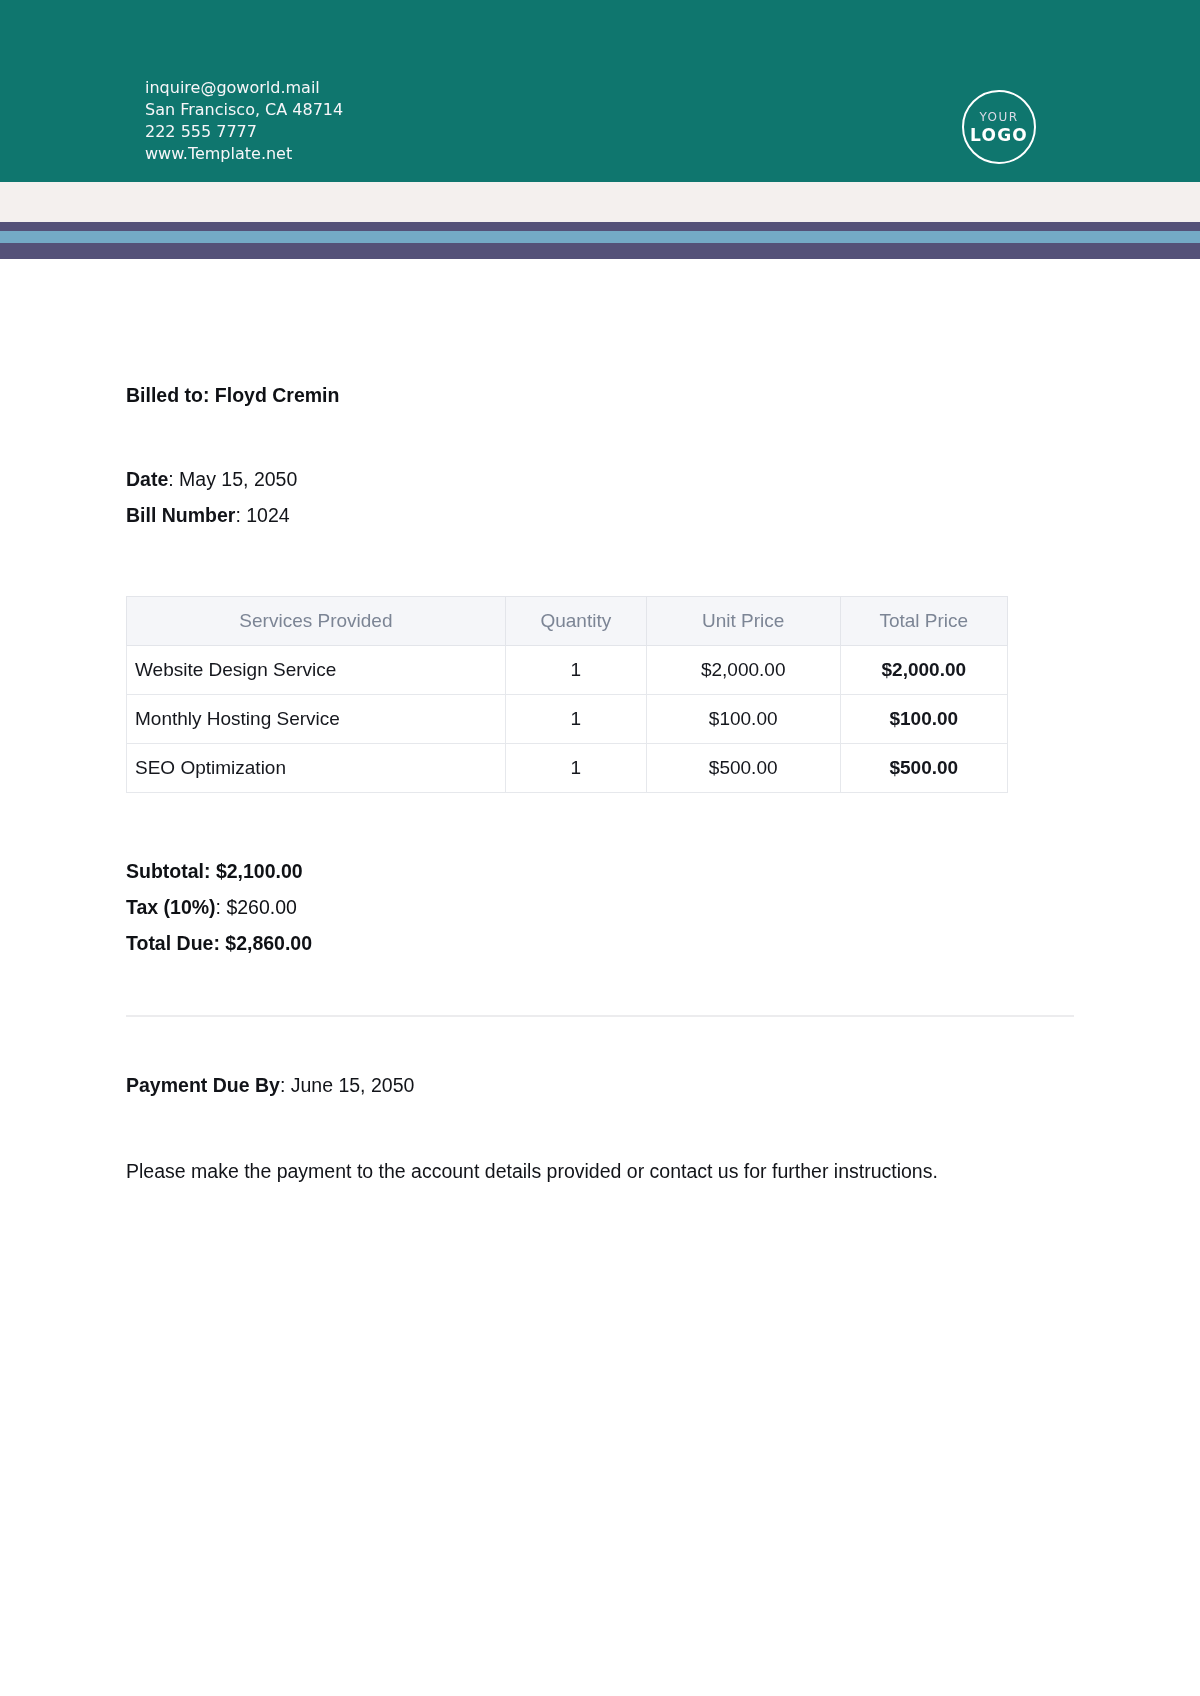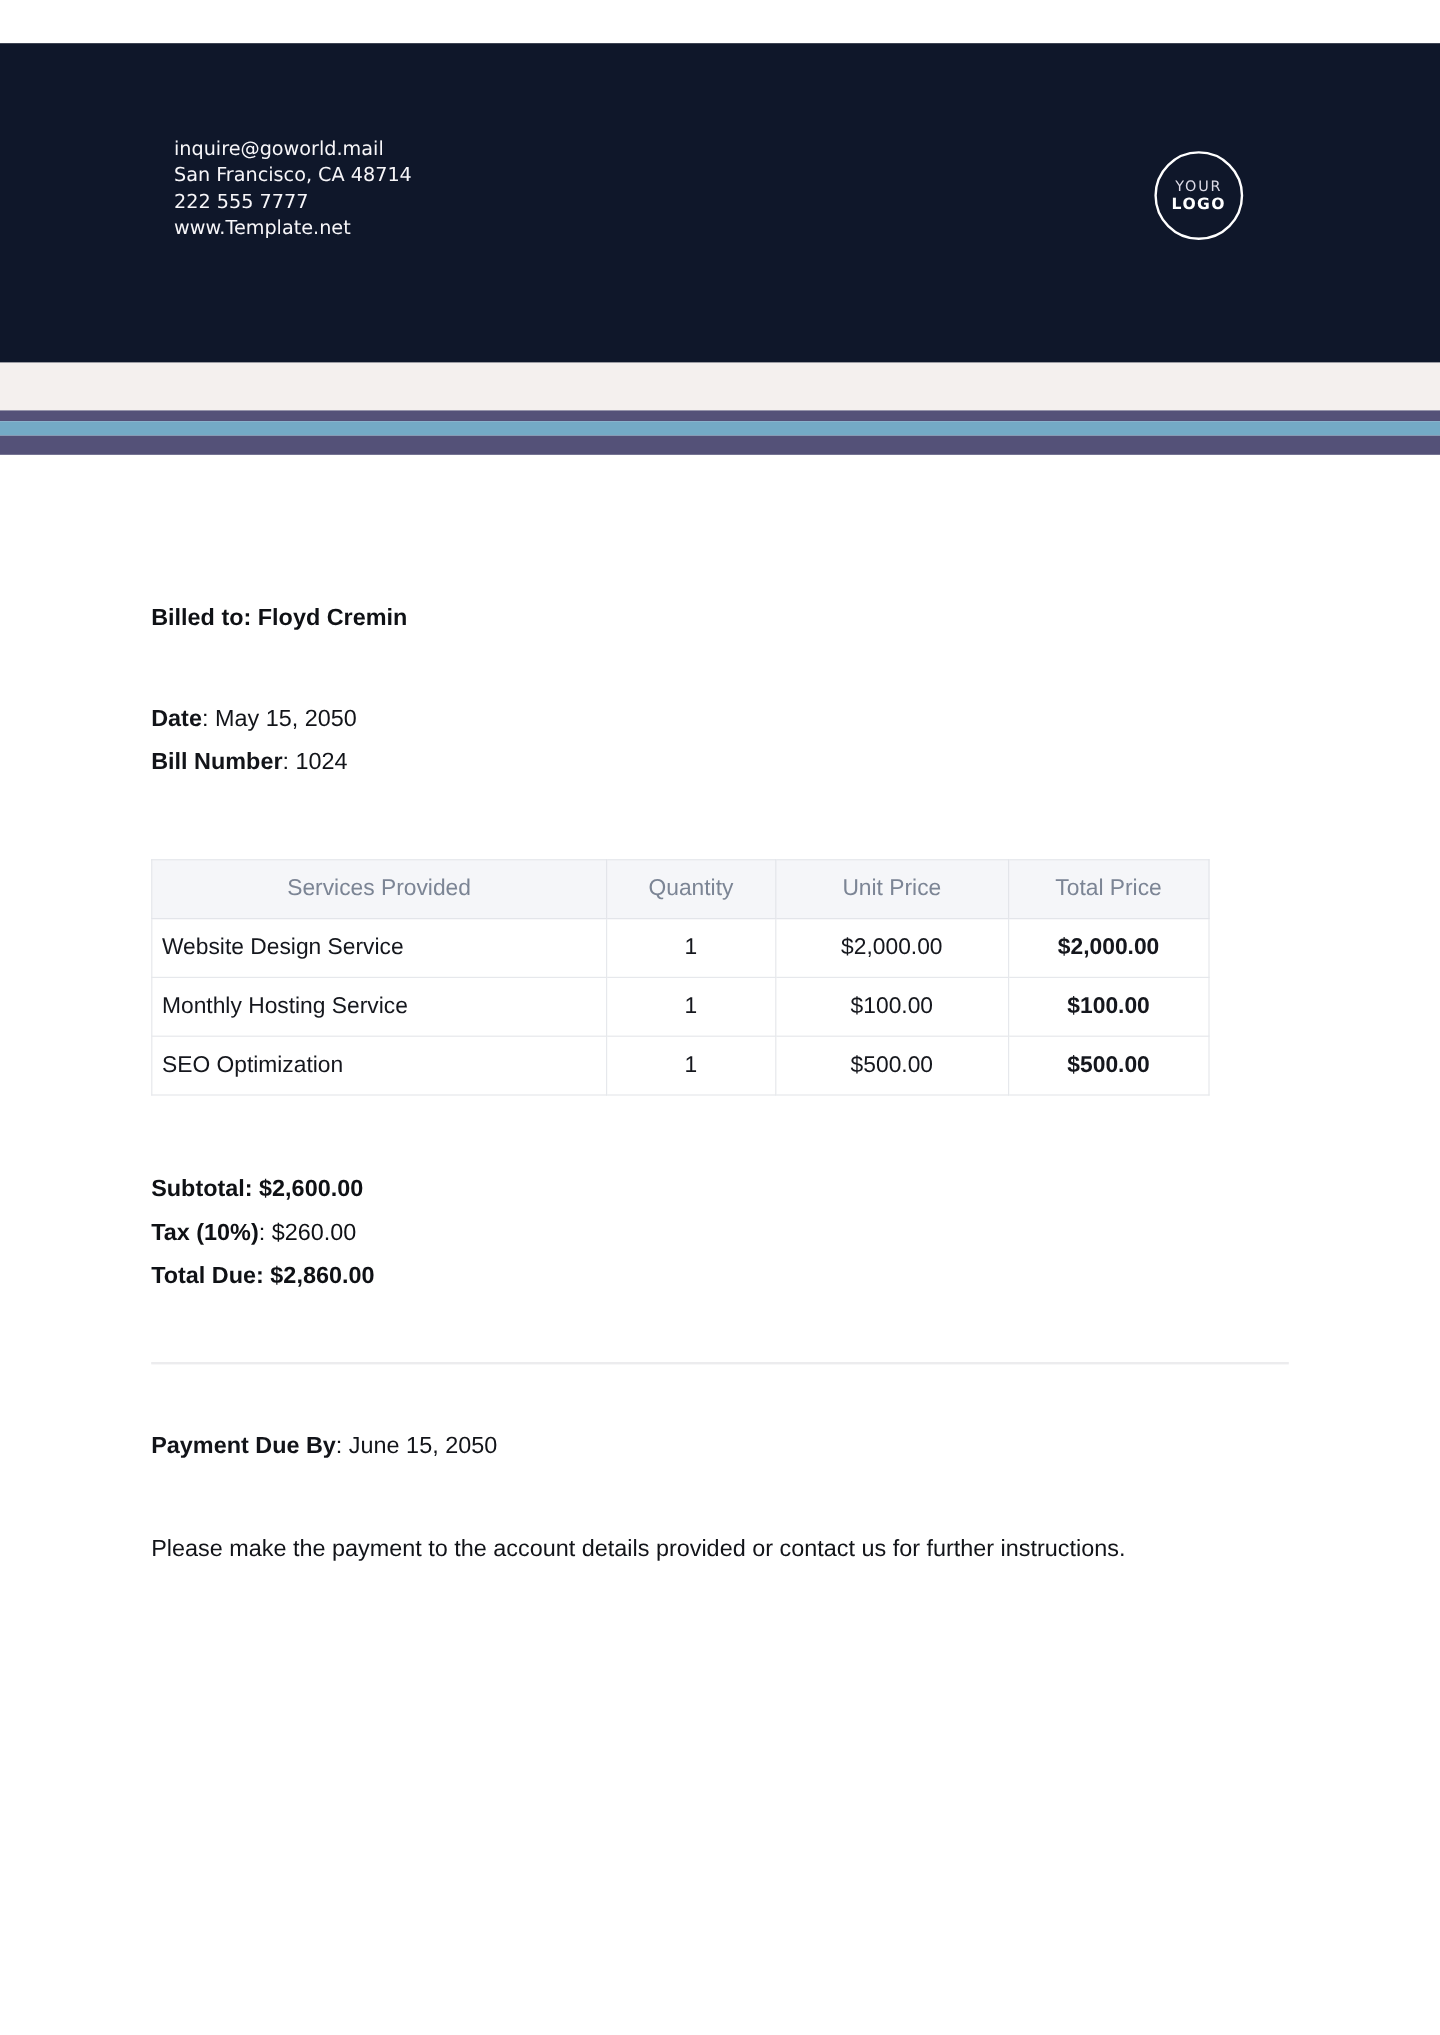--- a/index.html
+++ b/index.html
@@ -2,34 +2,34 @@
 <html><head>
 <meta charset="utf-8">
 <style>
   html,body { margin:0; padding:0; background:#fff; }
   .page {
     width:1200px; height:1696px; background:#ffffff; position:relative;
     font-family:"Liberation Sans", sans-serif; overflow:hidden;
   }
 
   
-  .topbar { height:266px; background:#0f172a; position:relative;margin-top:36px; }
+  .topbar { height:182px; background:#0f766e; position:relative; }
   .contact {
     position:absolute; left:145px; top:77px;
     color:#f7f6f9; font-size:16px; line-height:22px;
     font-family:"DejaVu Sans", sans-serif; font-weight:400;
   }
   .logo-circle {
     position:absolute; left:962px; top:90px; width:70px; height:70px;
     border:2px solid #ffffff; border-radius:50%;
     display:flex; flex-direction:column; align-items:center; justify-content:center;
     color:#ffffff; font-family:"DejaVu Sans", sans-serif;
   }
   .logo-your { font-size:12px; letter-spacing:1.5px; color:#dcdae6; font-weight:400; }
-  .logo-brand { font-size:13px; letter-spacing:1.2px; font-weight:700; margin-top:1px; }
+  .logo-brand { font-size:17px; letter-spacing:1.2px; font-weight:700; margin-top:1px; }
 
   
   .band-cream { height:40px; background:#f4f0ee; }
   .band-purple-thin { height:9px; background:#545178; }
   .band-blue { height:12px; background:#74aac6; }
   .band-purple-mid { height:16px; background:#545178; }
 
   
   main { padding:0 126px; color:#121419; }
   .doc-title {
@@ -129,21 +129,21 @@
         <tr>
           <td class="c-service">SEO Optimization</td>
           <td>1</td>
           <td>$500.00</td>
           <td class="c-total">$500.00</td>
         </tr>
       </tbody>
     </table>
 
     <div class="totals-block">
-      <div class="bold-line">Subtotal: $2,600.00</div>
+      <div class="bold-line">Subtotal: $2,100.00</div>
       <div><span class="lbl">Tax (10%)</span><span>: $260.00</span></div>
       <div class="bold-line">Total Due: $2,860.00</div>
     </div>
 
     <hr class="divider">
 
     <div class="payment-line">
       <span class="lbl">Payment Due By</span><span>: June 15, 2050</span>
     </div>
 

